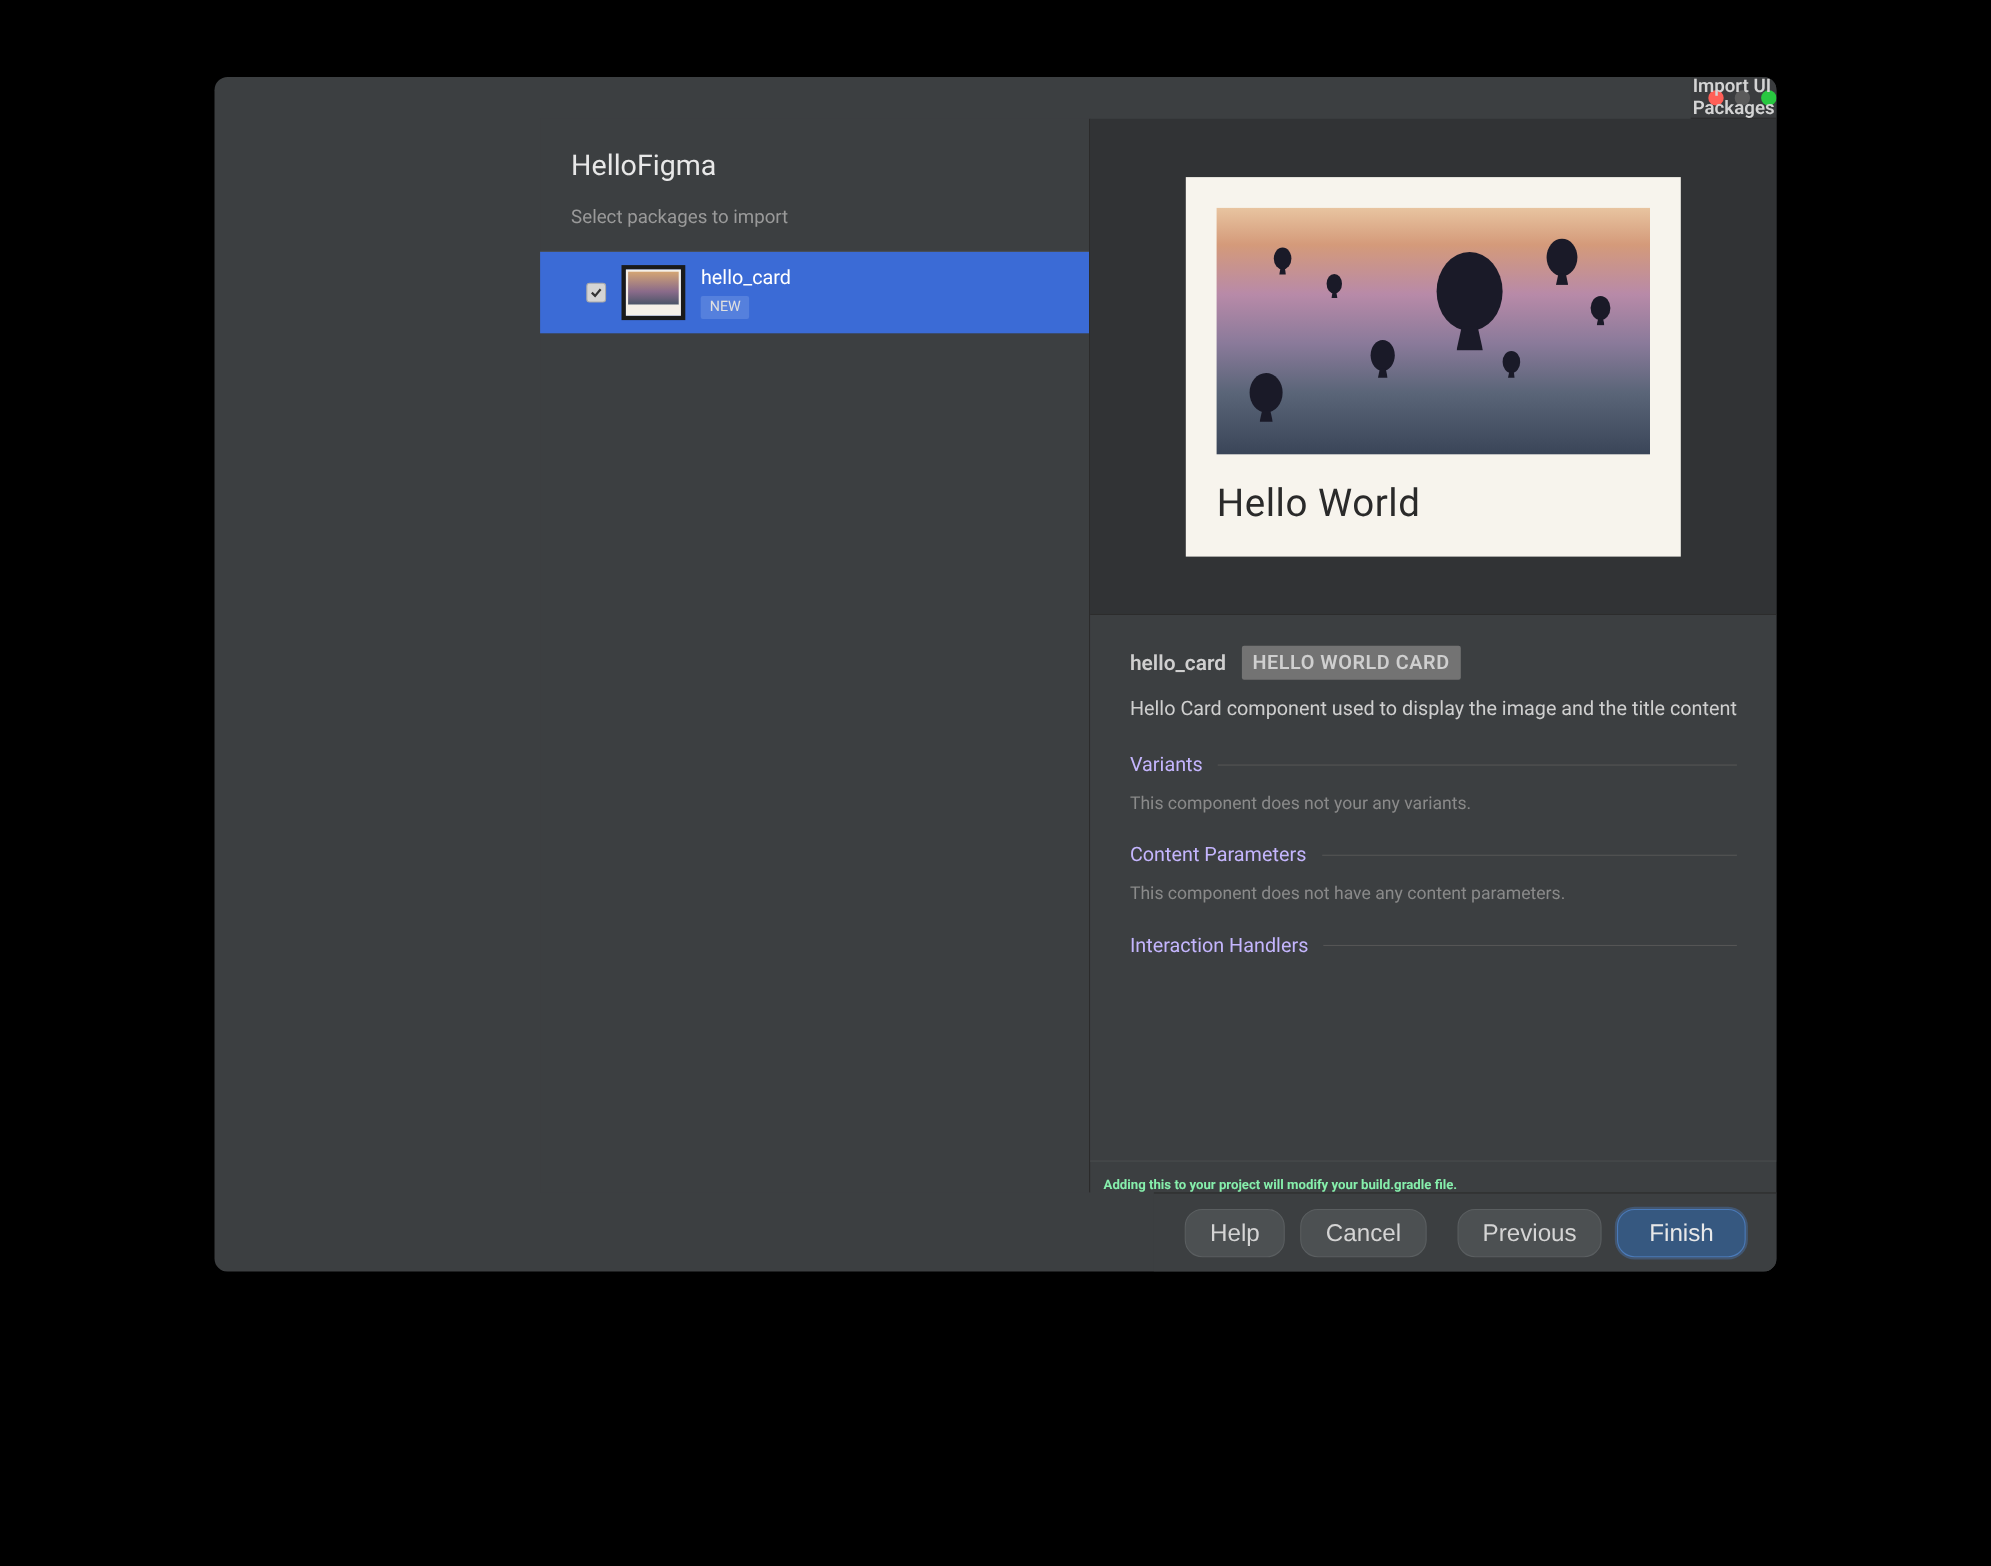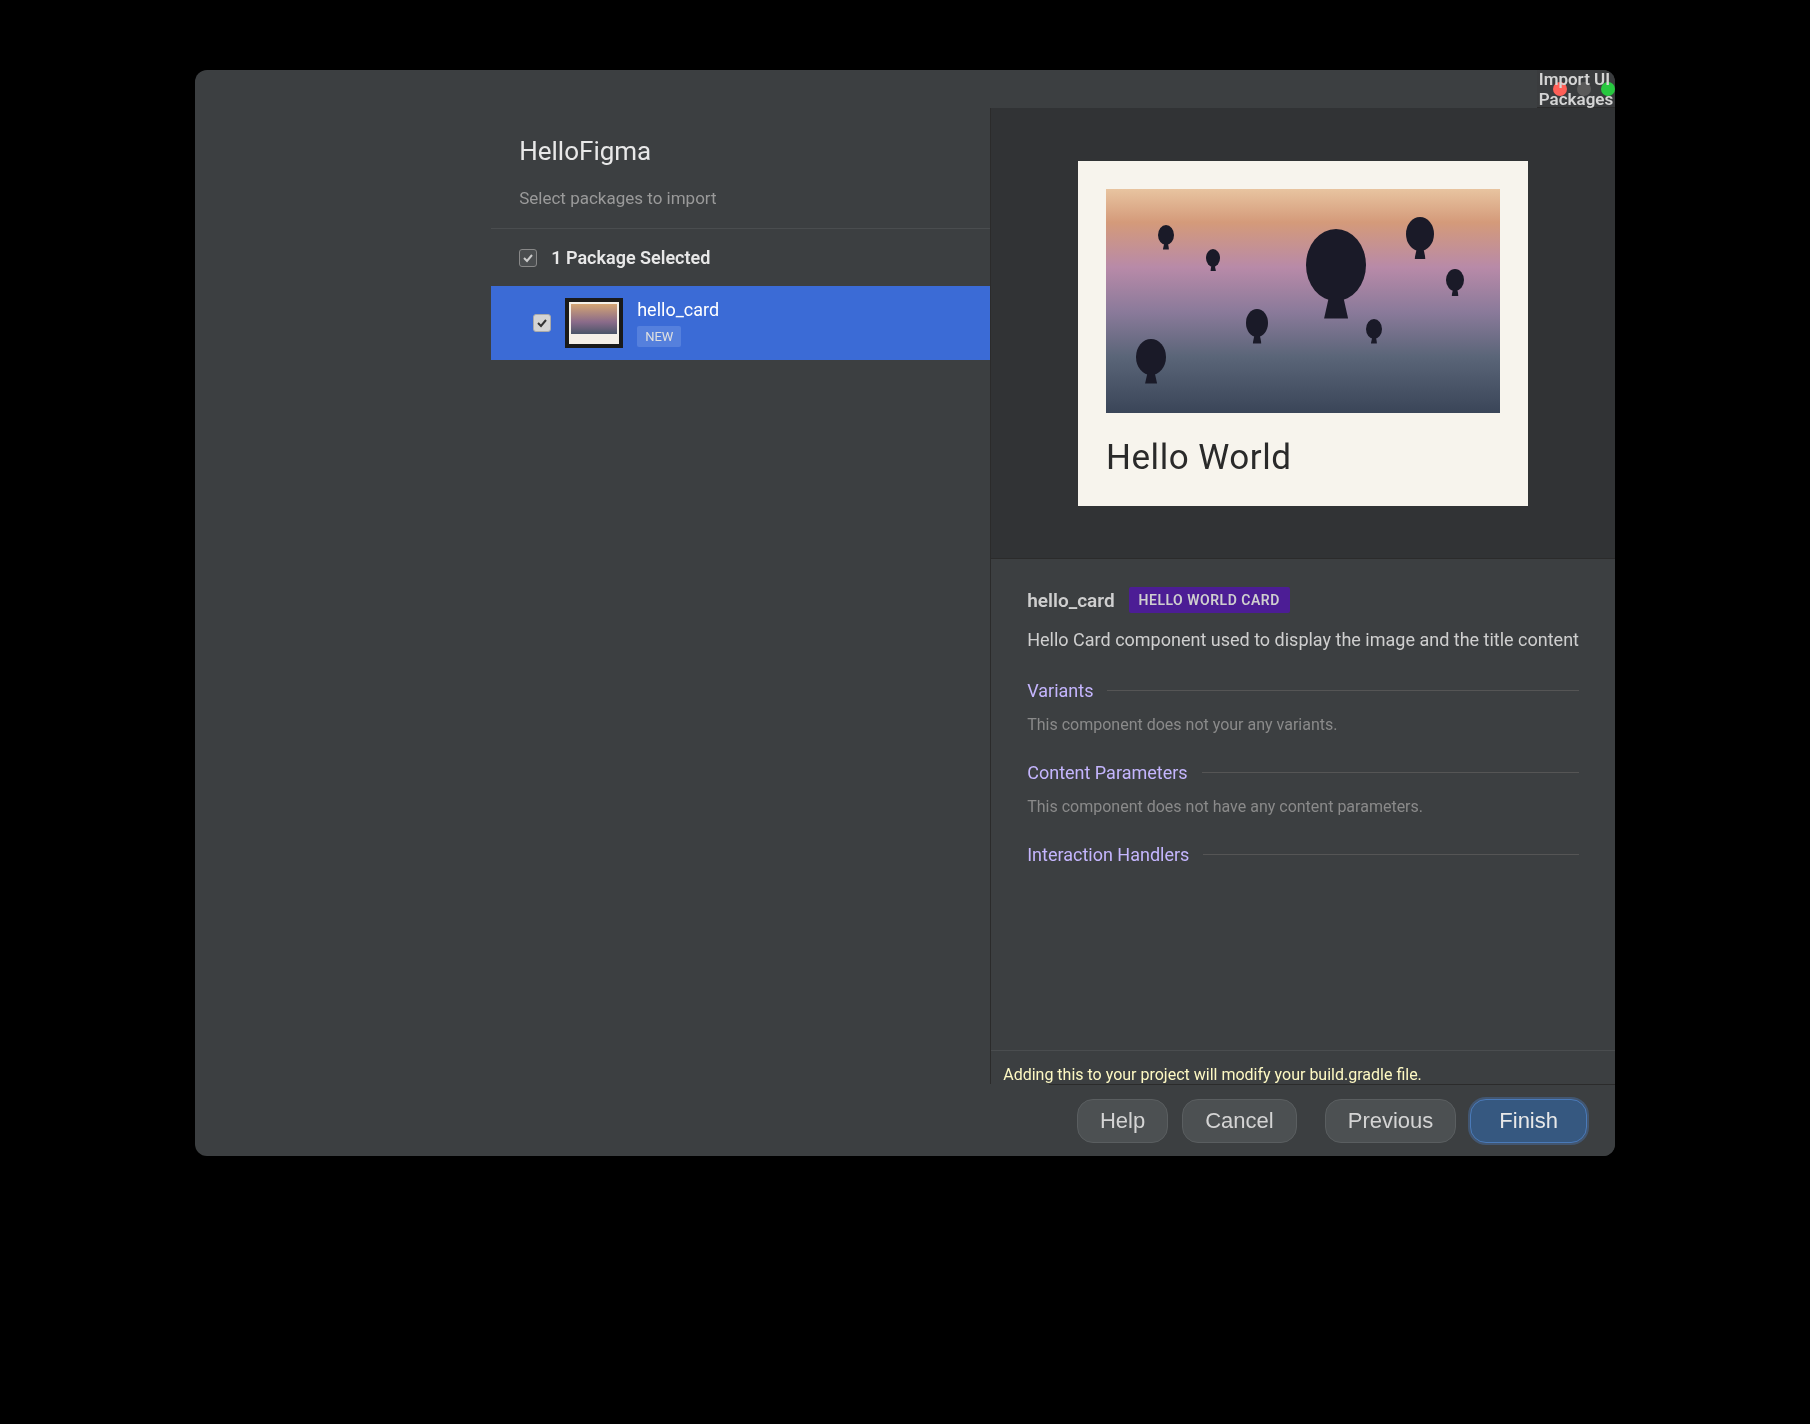--- a/index.html
+++ b/index.html
@@ -219,23 +219,23 @@
       align-items: center;
       gap: 14px;
       margin-bottom: 16px;
     }
     .detail-name {
       color: #cfcfcf;
       font-size: 19px;
       font-weight: 600;
     }
     .detail-badge {
-      background: #4c1d95;
+      background: #737373;
       color: #cfcfcf;
-      font-size: 14px;
+      font-size: 18px;
       font-weight: 600;
       letter-spacing: 0.5px;
       padding: 5px 10px;
       border-radius: 2px;
     }
     .description {
       color: #cfcfcf;
       font-size: 18px;
       margin-bottom: 30px;
     }
@@ -256,22 +256,23 @@
       height: 1px;
       background: #555;
     }
     .section-text {
       color: #8a8a8a;
       font-size: 16px;
     }
     .footer-note {
       border-top: 1px solid #4a4d4f;
       padding: 14px 36px 0 12px;
-      color: #fef9c3;
-      font-size: 16px;
+      color: #86efac;
+      font-size: 12px;
+      font-weight: bold;
     }
     .button-bar {
       height: 72px;
       background: #3c3f41;
       border-top: 1px solid #2b2b2b;
       display: flex;
       align-items: center;
       padding: 0 28px;
       gap: 14px;
     }
@@ -304,28 +305,20 @@
       <div class="traffic-light tl-max"></div>
     </div>
     <div class="window-title">Import UI Packages</div>
   </div>
 
   <div class="body">
     <div class="sidebar">
       <div class="sidebar-header">
         <div class="project-title">HelloFigma</div>
         <div class="subtitle">Select packages to import</div>
-      </div>
-      <div class="selected-row">
-        <div class="checkbox">
-          <svg viewBox="0 0 12 12">
-              <path d="M2 6 L5 9 L10 3" stroke="#ccc" stroke-width="2" fill="none"></path>
-            </svg>
-        </div>
-        <div class="selected-label">1 Package Selected</div>
       </div>
       <div class="package-item">
         <div class="checkbox">
           <svg viewBox="0 0 12 12">
               <path d="M2 6 L5 9 L10 3" stroke="#333" stroke-width="2" fill="none"></path>
             </svg>
         </div>
         <div class="thumb">
           <div class="thumb-inner">
             <div class="thumb-img"></div>

